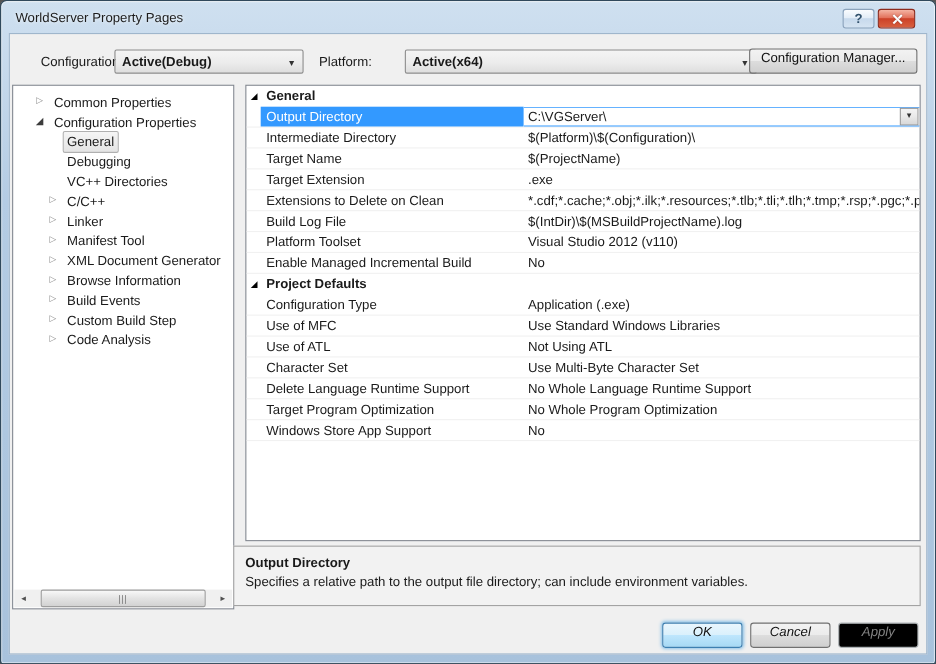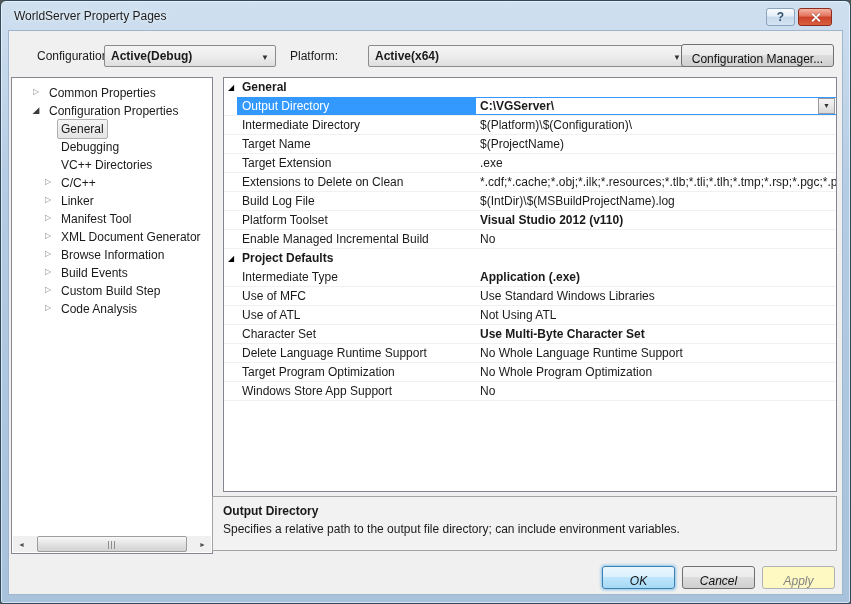--- a/index.html
+++ b/index.html
@@ -29,21 +29,21 @@
   .combo {
     position:absolute; top:14px; height:22px;
     background:linear-gradient(#f4f4f4,#ececec 55%,#dedede);
     border:1px solid #8b8b8b; border-radius:2px;
     display:flex; align-items:center; padding-left:6px; cursor:default;font-weight:bold;
   }
   .combo .arr { position:absolute; right:6px; top:7px; font-size:8px; color:#333; }
   .btn {
     background:linear-gradient(#f2f2f2,#ebebeb 50%,#dddddd 50%,#cfcfcf);
     border:1px solid #707070; border-radius:3px;
-    display:flex; align-items:flex-end; justify-content:center; cursor:default; font-size:12px; color:#111;
+    display:flex; align-items:flex-start; justify-content:center; cursor:default; font-size:12px; color:#111;
   }
   .cfgmgr { position:absolute; top:13px; left:672px; width:153px; height:23px; }
 
   
   .tree { position:absolute; left:2px; top:46px; width:202px; height:477px; background:#fff; border:1px solid #828790; padding-top:5px; overflow:hidden; }
   .tree-item { position:relative; height:18px; line-height:18px; white-space:nowrap; cursor:default; }
   .tree-item .tglyph { position:absolute; top:0; width:12px; font-size:8px; color:#8a8a8a; text-align:center; }
   .tree-item .tglyph.expanded { color:#3c3c3c; font-size:9px; }
   .tree-item.lvl0 .tglyph { left:18px; }
   .tree-item.lvl1 .tglyph { left:30px; }
@@ -60,37 +60,37 @@
 
   
   .grid { position:absolute; left:214px; top:46px; width:614px; height:415px; background:#fff; border:1px solid #828790; overflow:hidden; }
   .g-row, .g-hdr { display:flex; height:19px; line-height:18px; border-bottom:1px solid #f1f1f1; white-space:nowrap; cursor:default; }
   .g-hdr { border-bottom:none; }
   .g-arrow { flex:none; width:13px; padding-left:4px; font-size:8px; line-height:19px; color:#000; }
   .g-title { font-weight:bold; padding-left:5px; }
   .g-ind { flex:none; width:13px; }
   .g-label { flex:none; width:239px; padding-left:5px; overflow:hidden; }
   .g-value { flex:1; padding-left:4px; overflow:hidden; position:relative; }
-  .g-value.bold { font-weight:bold; }
+  .g-value.bold { font-weight:normal; }
   .g-row.sel .g-label { background:#3399ff; color:#fff; }
   .g-row.sel .g-value { box-shadow:inset 0 1px 0 #3399ff, inset 0 -1px 0 #3399ff; }
   .dd-btn { position:absolute; right:1px; top:1px; width:17px; height:16px;
             background:linear-gradient(#f4f4f4,#e9e9e9 50%,#d8d8d8); border:1px solid #9a9a9a;
             display:flex; align-items:center; justify-content:center; font-size:7px; color:#333; cursor:default; }
 
   
   .desc { position:absolute; left:203px; top:465px; width:625px; height:55px; background:#f2f2f2; border:1px solid #a3a3a3; padding:7px 10px; }
   .desc-title { font-weight:bold; margin-bottom:4px; }
   .desc-text { color:#1a1a1a; }
 
   
   .footer { position:absolute; right:7px; top:535px; display:flex; gap:7px; }
   .footer .btn { width:73px; height:23px;font-style:italic; }
   .btn.default { background:linear-gradient(#eaf6fd,#d9f0fc 50%,#bee6fd 50%,#a6d9f4); border:1px solid #3c7fb1; box-shadow:0 0 3px 1px #8ac2e8; }
-  .btn.disabled { background:#fef9c3; border:1px solid #adb2b5; color:#838383; }
+  .btn.disabled { background:#000000; border:1px solid #adb2b5; color:#838383; }
 </style>
 </head>
 <body>
 
 <div class="window">
   <div class="titlebar">
     <span class="title">WorldServer Property Pages</span>
     <div class="winbtns">
       <div class="wbtn help">
         <span>?</span>
@@ -190,21 +190,21 @@
           <span class="g-ind"></span>
           <span class="g-label">Enable Managed Incremental Build</span>
           <span class="g-value">No</span>
         </div>
         <div class="g-hdr">
           <span class="g-arrow">◢</span>
           <span class="g-title">Project Defaults</span>
         </div>
         <div class="g-row">
           <span class="g-ind"></span>
-          <span class="g-label">Intermediate Type</span>
+          <span class="g-label">Configuration Type</span>
           <span class="g-value bold">Application (.exe)</span>
         </div>
         <div class="g-row">
           <span class="g-ind"></span>
           <span class="g-label">Use of MFC</span>
           <span class="g-value">Use Standard Windows Libraries</span>
         </div>
         <div class="g-row">
           <span class="g-ind"></span>
           <span class="g-label">Use of ATL</span>

